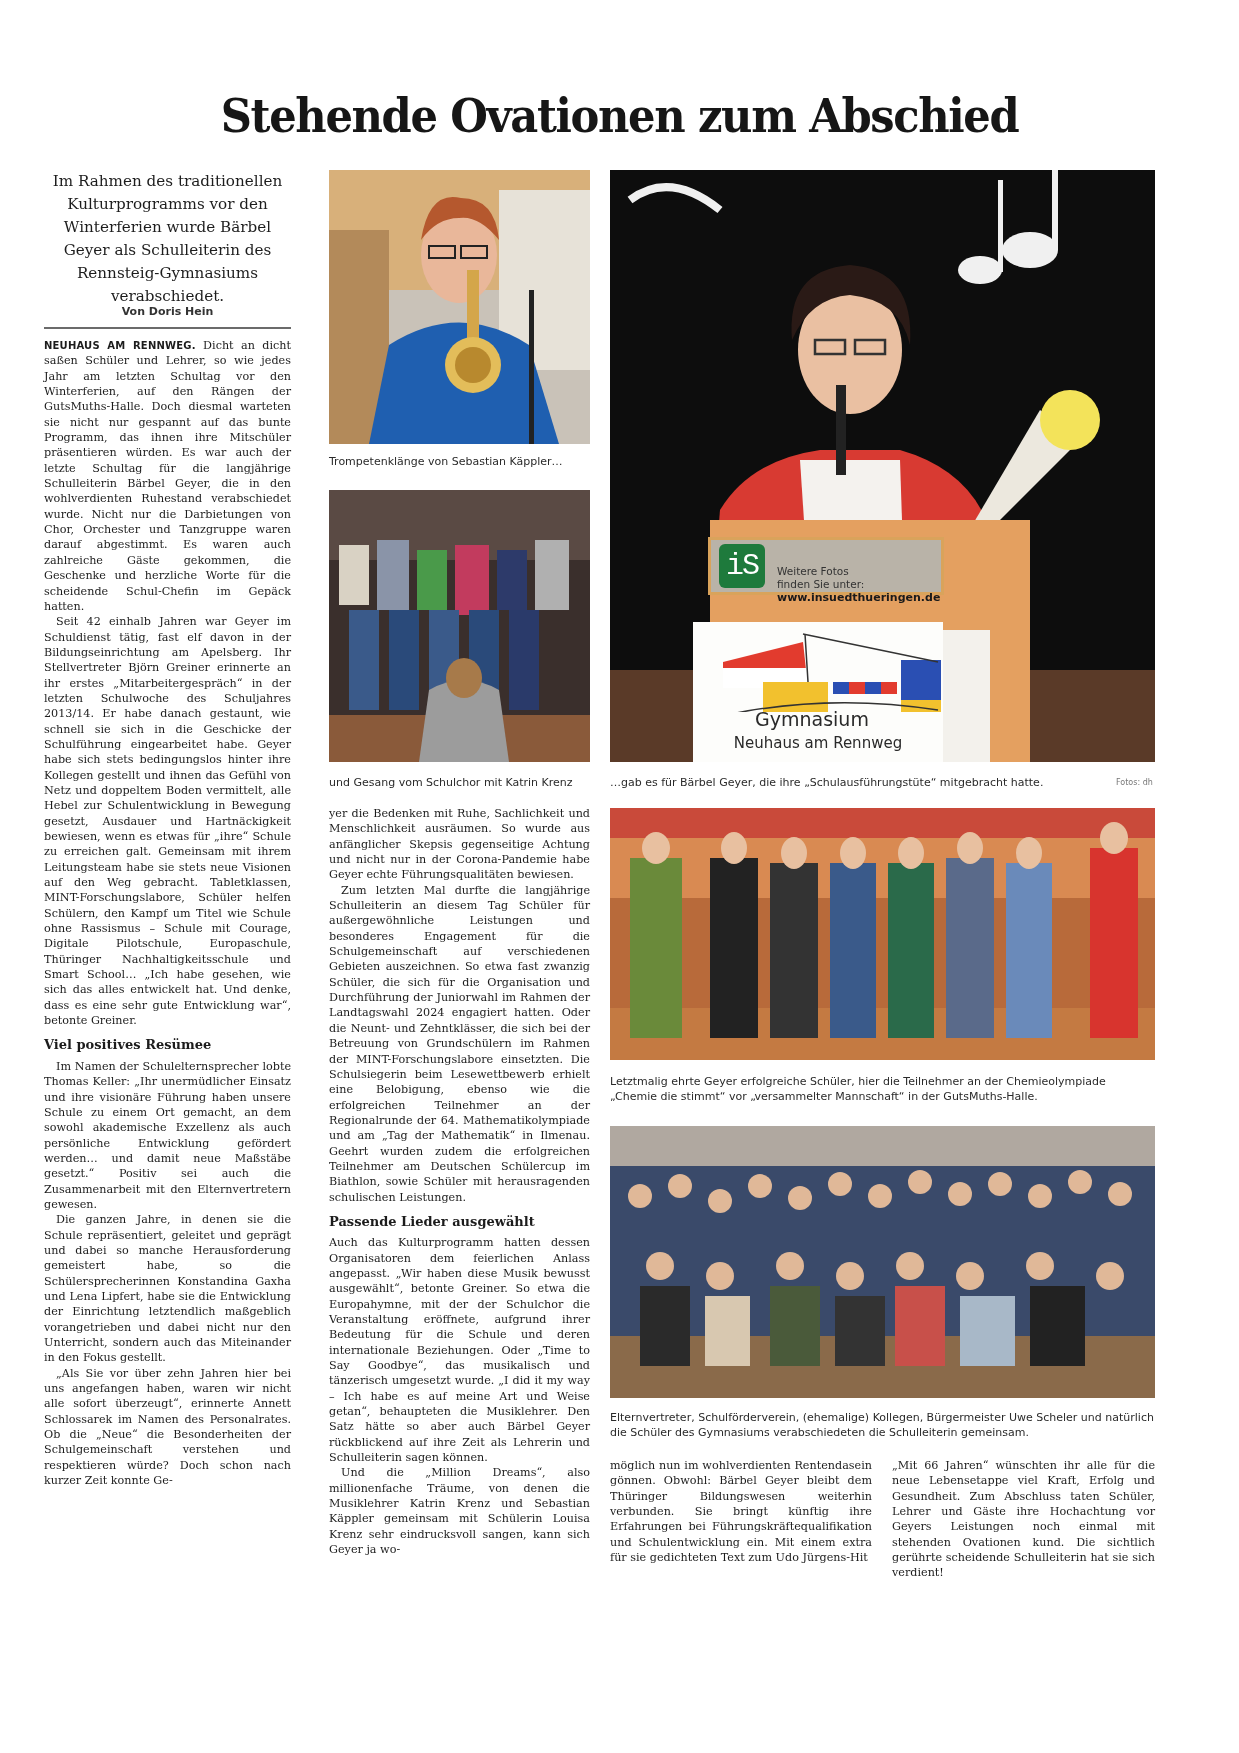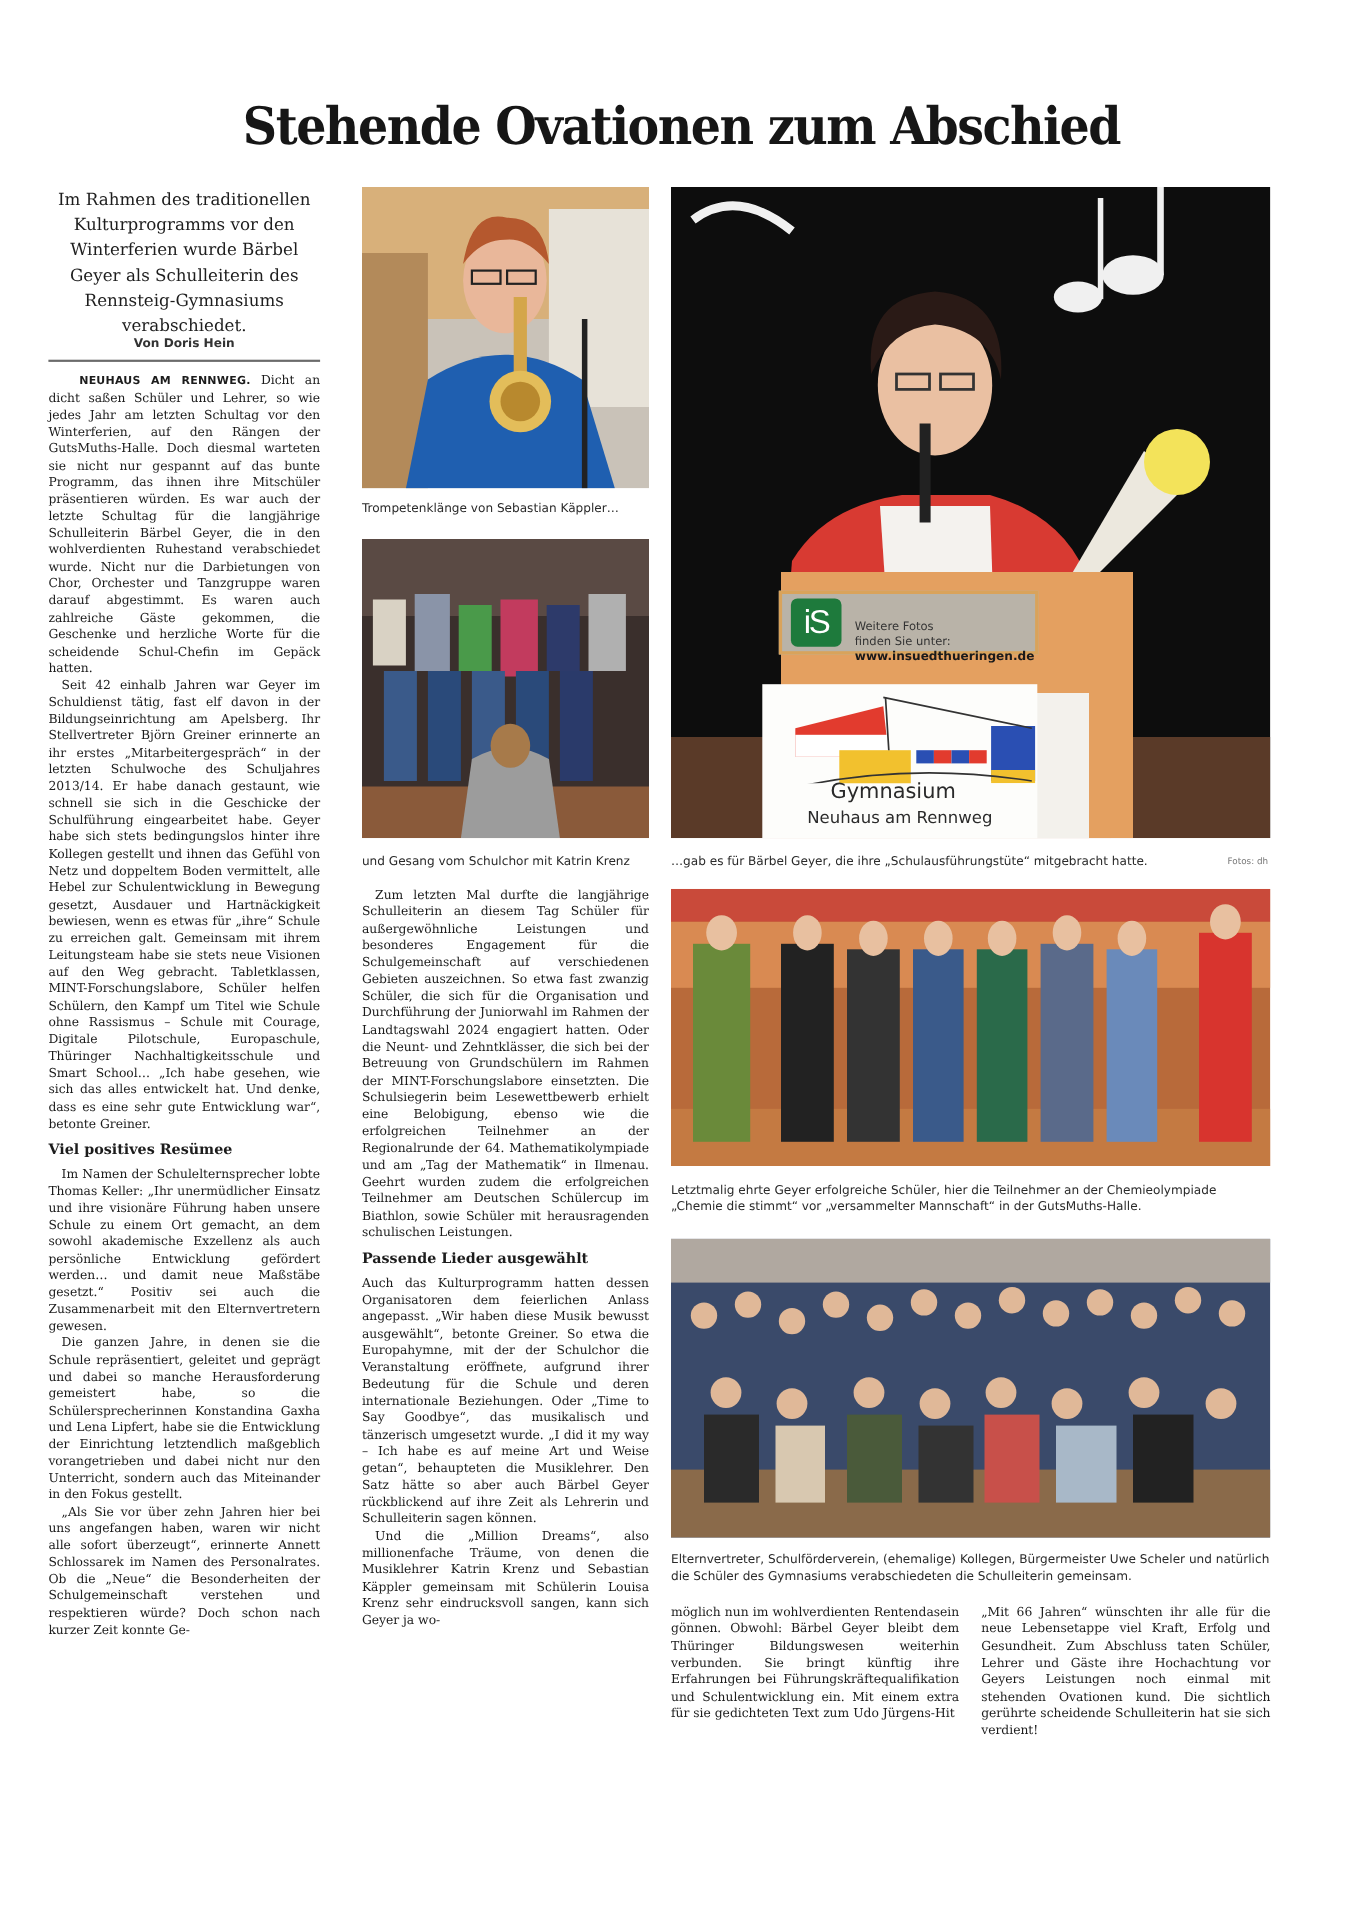--- a/index.html
+++ b/index.html
@@ -19,35 +19,35 @@
 
   .teaser {
     position: absolute; left: 44px; top: 170px; width: 247px; text-align: center;
     font-size: 15.2px; line-height: 23px; color: #1d1d1d;
   }
   .byline {
     position: absolute; left: 44px; top: 305px; width: 247px; text-align: center;
     font-family: "DejaVu Sans", sans-serif; font-size: 11px; color: #333; font-weight: bold;
   }
   .rule { position: absolute; left: 44px; top: 327px; width: 247px; height: 2px; background: #6b6b6b; }
-  .dateline { font-family: "DejaVu Sans", sans-serif; font-weight: bold; font-size: 10px; letter-spacing: 0.2px; margin-left: 28px; }
+  .dateline { font-family: "DejaVu Sans", sans-serif; font-weight: bold; font-size: 10px; letter-spacing: 0.2px; }
 
   .caption { position: absolute; font-family: "DejaVu Sans", sans-serif; font-size: 11px; line-height: 15px; color: #2a2a2a; }
   .credit { position: absolute; font-family: "DejaVu Sans", sans-serif; font-size: 8px; color: #777; }
 
   .photo { position: absolute; overflow: hidden; }
   .photo svg { width: 100%; height: 100%; display: block; }
 
   .promo {
     position: absolute; left: 708px; top: 537px; width: 236px; height: 58px;
     background: #b9b3a8; border: 3px solid #d9a35b; display: flex; align-items: center; padding-left: 8px;
   }
   .promo-logo {
     width: 46px; height: 44px; background: #1e7a3c; border-radius: 6px; color: #fff;
-    font-family: Liberation Sans, sans-serif; font-size: 30px; line-height: 44px; text-align: center; letter-spacing: -2px;
+    font-family: Liberation Mono, monospace; font-size: 30px; line-height: 44px; text-align: center; letter-spacing: -2px;
   }
   .promo-text { margin-left: 12px; font-family: "DejaVu Sans", sans-serif; font-size: 10.5px; line-height: 13px; color: #333; margin-top: 36px; }
   .promo-text b { font-size: 11px; color: #1a1a1a; }
 
   .school-sign {
     position: absolute; left: 693px; top: 622px; width: 250px; height: 140px; background: #fdfdfb;
   }
   .school-sign .gym { position: absolute; left: 62px; top: 86px; font-family: "DejaVu Sans", sans-serif; font-size: 19px; color: #2a2a2a; }
   .school-sign .town { position: absolute; left: 0; top: 112px; width: 250px; text-align: center; font-family: "DejaVu Sans", sans-serif; font-size: 15px; color: #2a2a2a; }
 </style>
@@ -106,20 +106,21 @@
       <rect x="140" y="120" width="30" height="100" fill="#2a4a7a"></rect>
       <rect x="180" y="120" width="30" height="100" fill="#2a3a6a"></rect>
     </g>
     <path d="M90 272 L100 200 Q135 180 170 200 L180 272 Z" fill="#9c9c9c"></path>
     <ellipse cx="135" cy="188" rx="18" ry="20" fill="#a77a4a"></ellipse>
   </svg>
 </div>
 <div class="caption" style="left:329px; top:775px; width:261px;">und Gesang vom Schulchor mit Katrin Krenz</div>
 
 <div class="col" style="left:329px; top:806px; width:261px;">
+  <p class="noindent">yer die Bedenken mit Ruhe, Sachlichkeit und Menschlichkeit ausräumen. So wurde aus anfänglicher Skepsis gegenseitige Achtung und nicht nur in der Corona-Pandemie habe Geyer echte Führungsqualitäten bewiesen.</p>
   <p>Zum letzten Mal durfte die langjährige Schulleiterin an diesem Tag Schüler für außergewöhnliche Leistungen und besonderes Engagement für die Schulgemeinschaft auf verschiedenen Gebieten auszeichnen. So etwa fast zwanzig Schüler, die sich für die Organisation und Durchführung der Juniorwahl im Rahmen der Landtagswahl 2024 engagiert hatten. Oder die Neunt- und Zehntklässer, die sich bei der Betreuung von Grundschülern im Rahmen der MINT-Forschungslabore einsetzten. Die Schulsiegerin beim Lesewettbewerb erhielt eine Belobigung, ebenso wie die erfolgreichen Teilnehmer an der Regionalrunde der 64. Mathematikolympiade und am „Tag der Mathematik“ in Ilmenau. Geehrt wurden zudem die erfolgreichen Teilnehmer am Deutschen Schülercup im Biathlon, sowie Schüler mit herausragenden schulischen Leistungen.</p>
   <h3>Passende Lieder ausgewählt</h3>
   <p class="noindent">Auch das Kulturprogramm hatten dessen Organisatoren dem feierlichen Anlass angepasst. „Wir haben diese Musik bewusst ausgewählt“, betonte Greiner. So etwa die Europahymne, mit der der Schulchor die Veranstaltung eröffnete, aufgrund ihrer Bedeutung für die Schule und deren internationale Beziehungen. Oder „Time to Say Goodbye“, das musikalisch und tänzerisch umgesetzt wurde. „I did it my way – Ich habe es auf meine Art und Weise getan“, behaupteten die Musiklehrer. Den Satz hätte so aber auch Bärbel Geyer rückblickend auf ihre Zeit als Lehrerin und Schulleiterin sagen können.</p>
   <p>Und die „Million Dreams“, also millionenfache Träume, von denen die Musiklehrer Katrin Krenz und Sebastian Käppler gemeinsam mit Schülerin Louisa Krenz sehr eindrucksvoll sangen, kann sich Geyer ja wo-</p>
 </div>
 
 <div class="photo" style="left:610px; top:170px; width:545px; height:592px;">
   <svg viewBox="0 0 545 592" preserveAspectRatio="none">
     <rect width="545" height="592" fill="#0d0d0d"></rect>
     <rect x="0" y="500" width="545" height="92" fill="#5a3a28"></rect>

